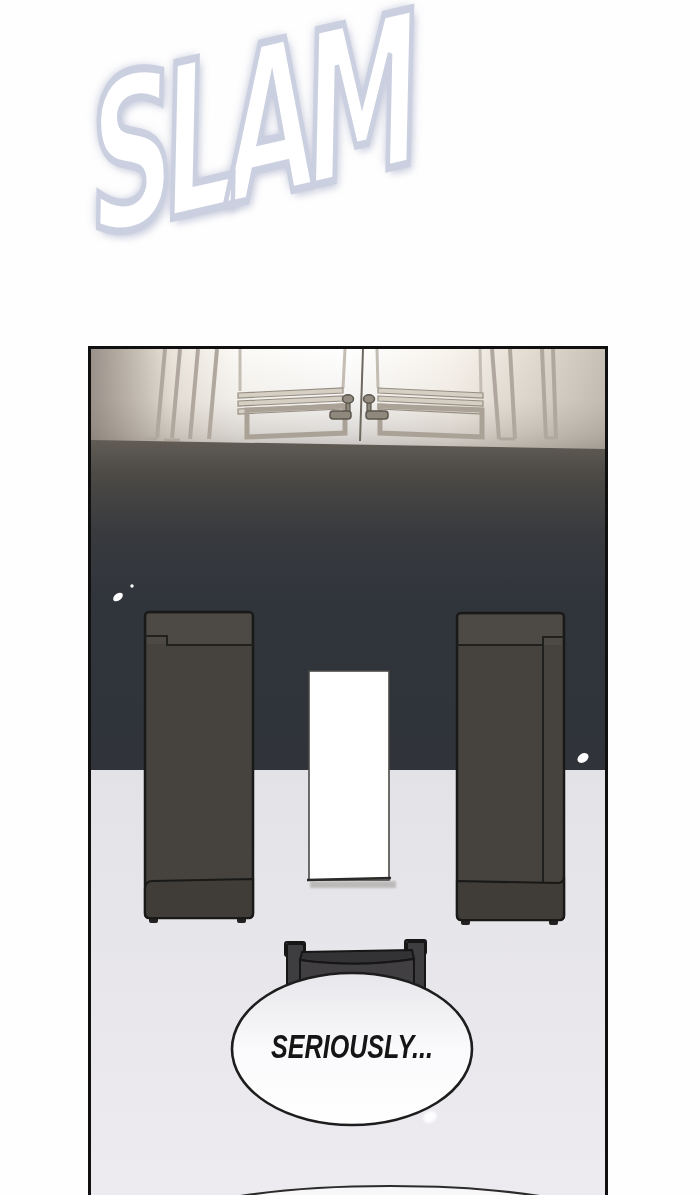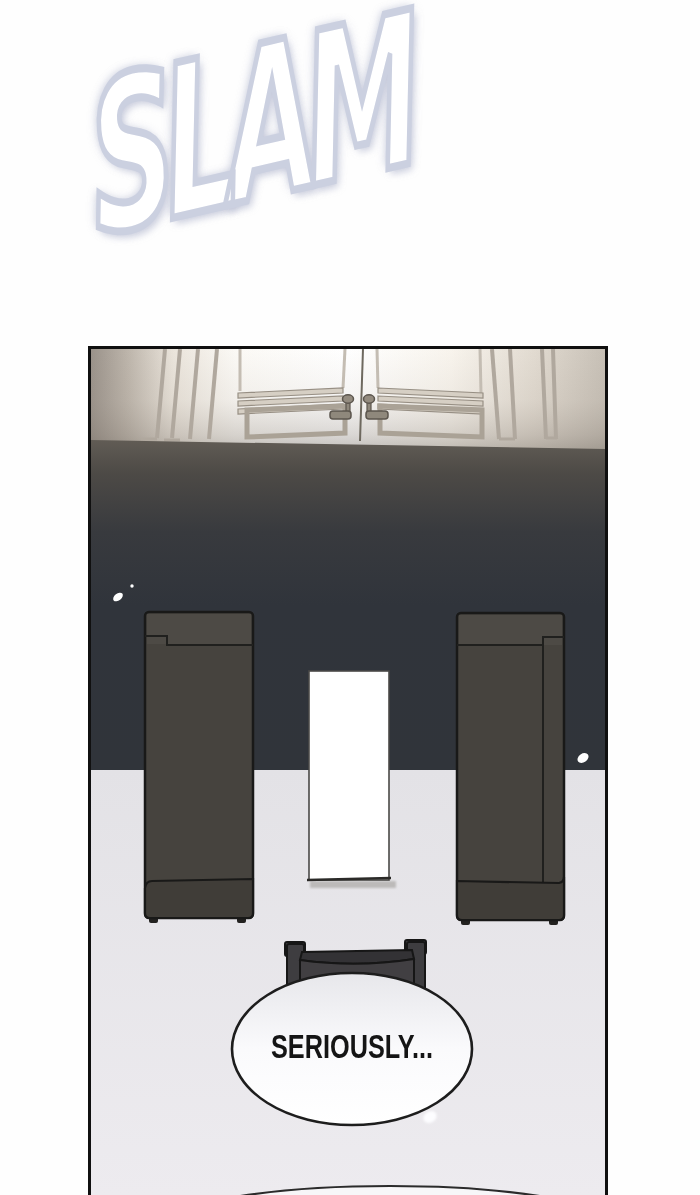--- a/index.html
+++ b/index.html
@@ -18,21 +18,21 @@
                 0 0 10px rgba(190,196,218,0.45);
     transform-origin:0 100%;
     transform:rotate(-13deg) skewX(-8deg) scaleY(1.72);
     white-space:nowrap;
     user-select:none;
   }
   
   .panel{
     position:absolute;left:88px;top:346px;width:520px;height:849px;
     border:3px solid #101010;border-bottom:none;box-sizing:border-box;
-    background:#e7e6ea;overflow:hidden;
+    background:#e7e6ea;overflow:hidden;font-style:italic;
   }
   .panel svg{display:block;}
   .bubble-text{
     font-family:"Liberation Sans",sans-serif;
     font-weight:bold;
   }
 </style>
 </head>
 <body>
 

